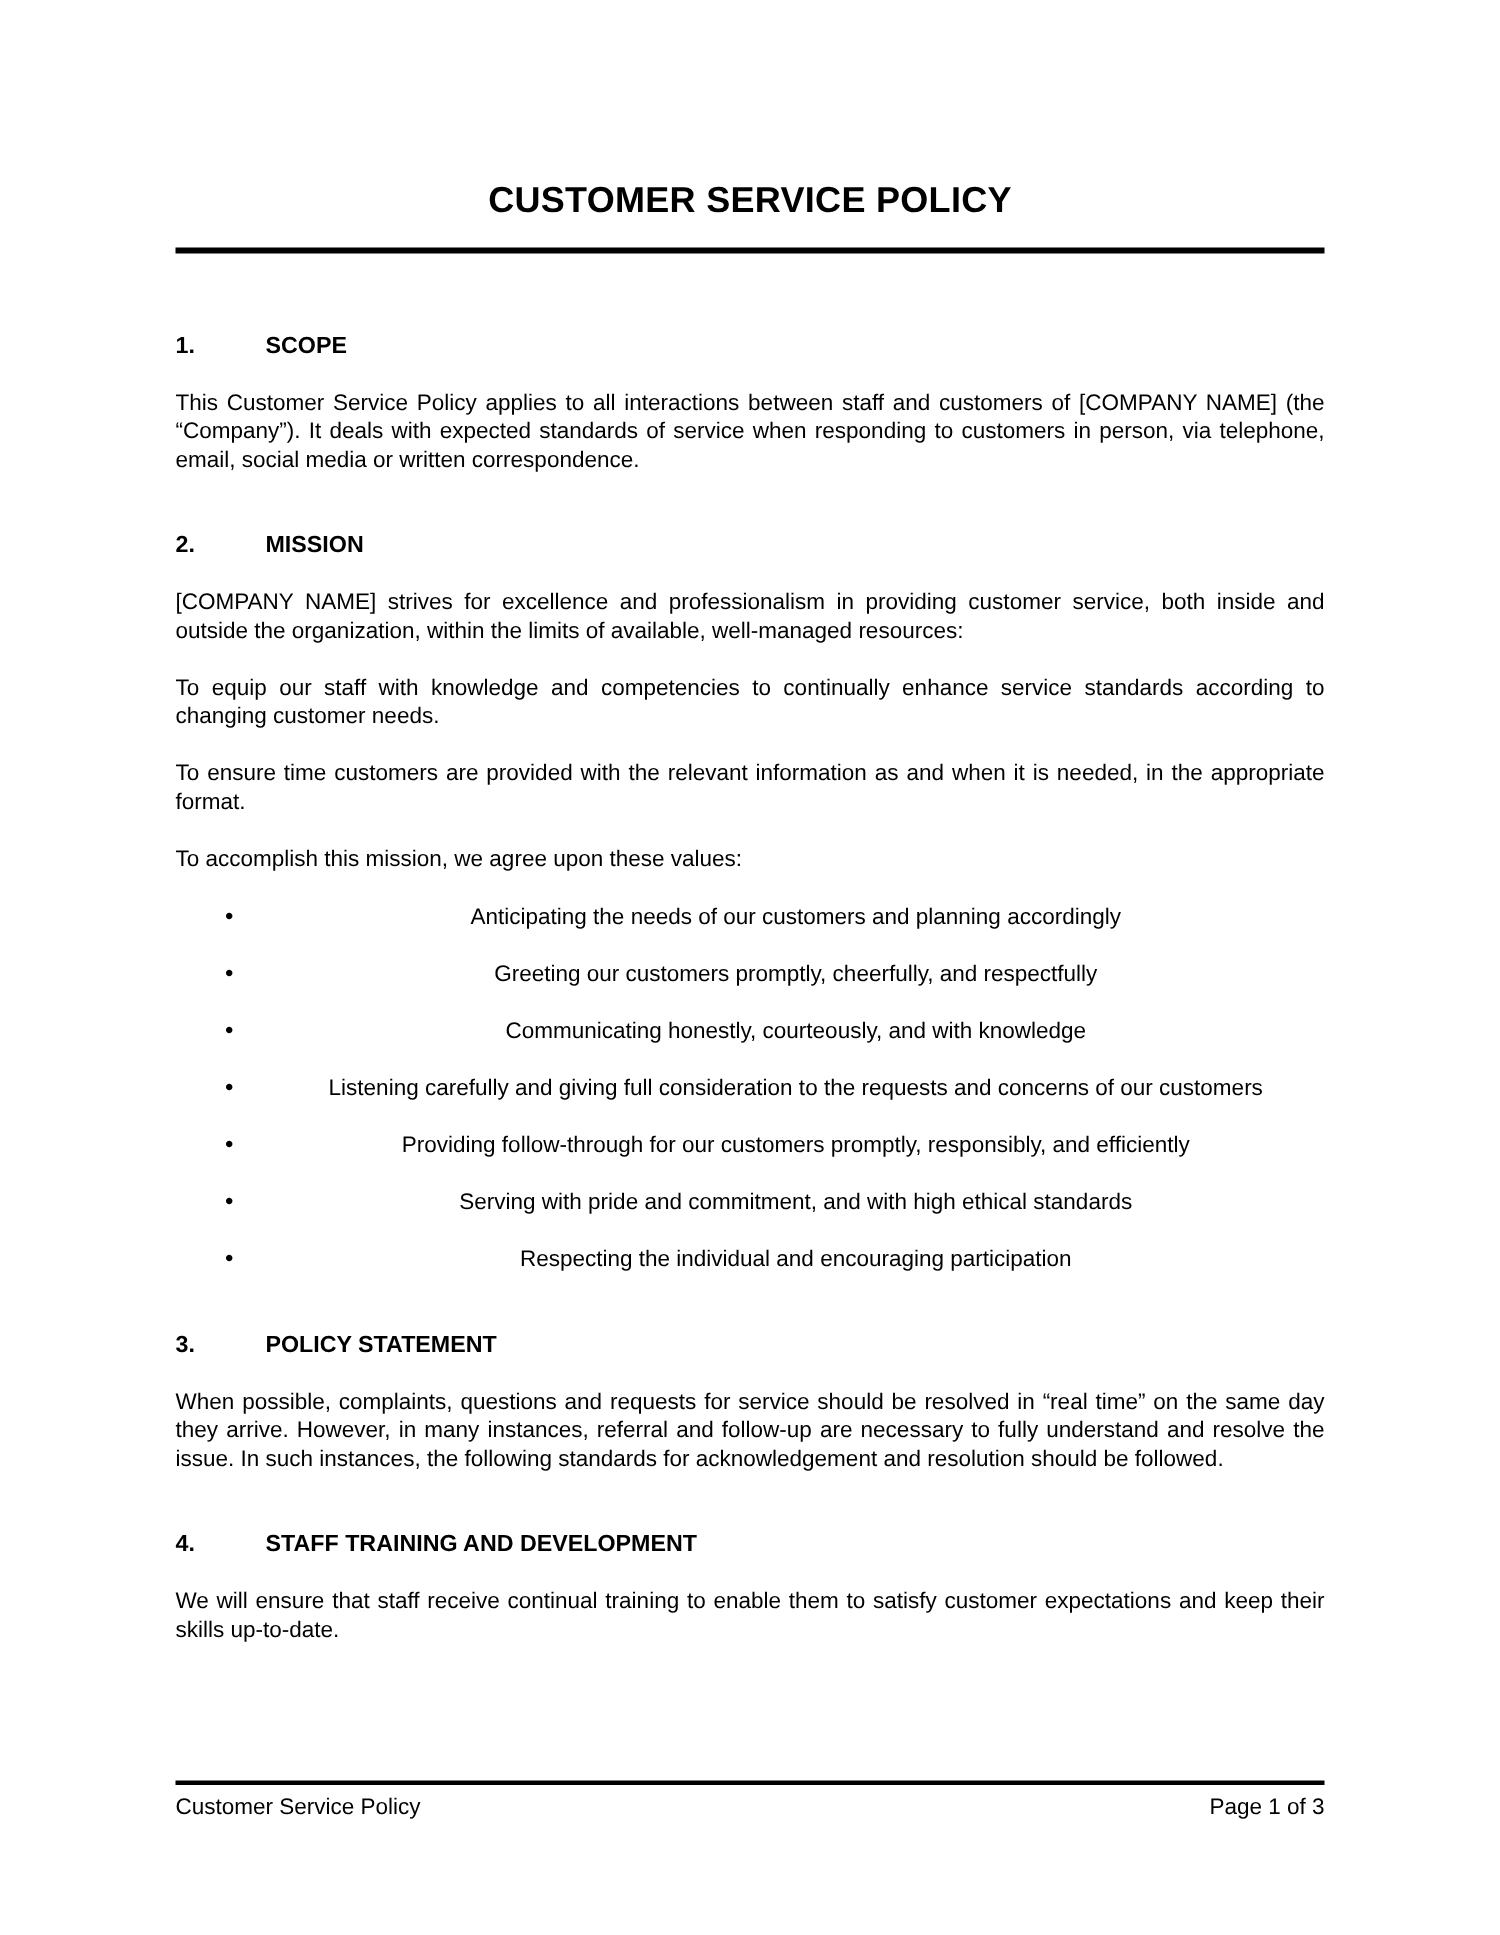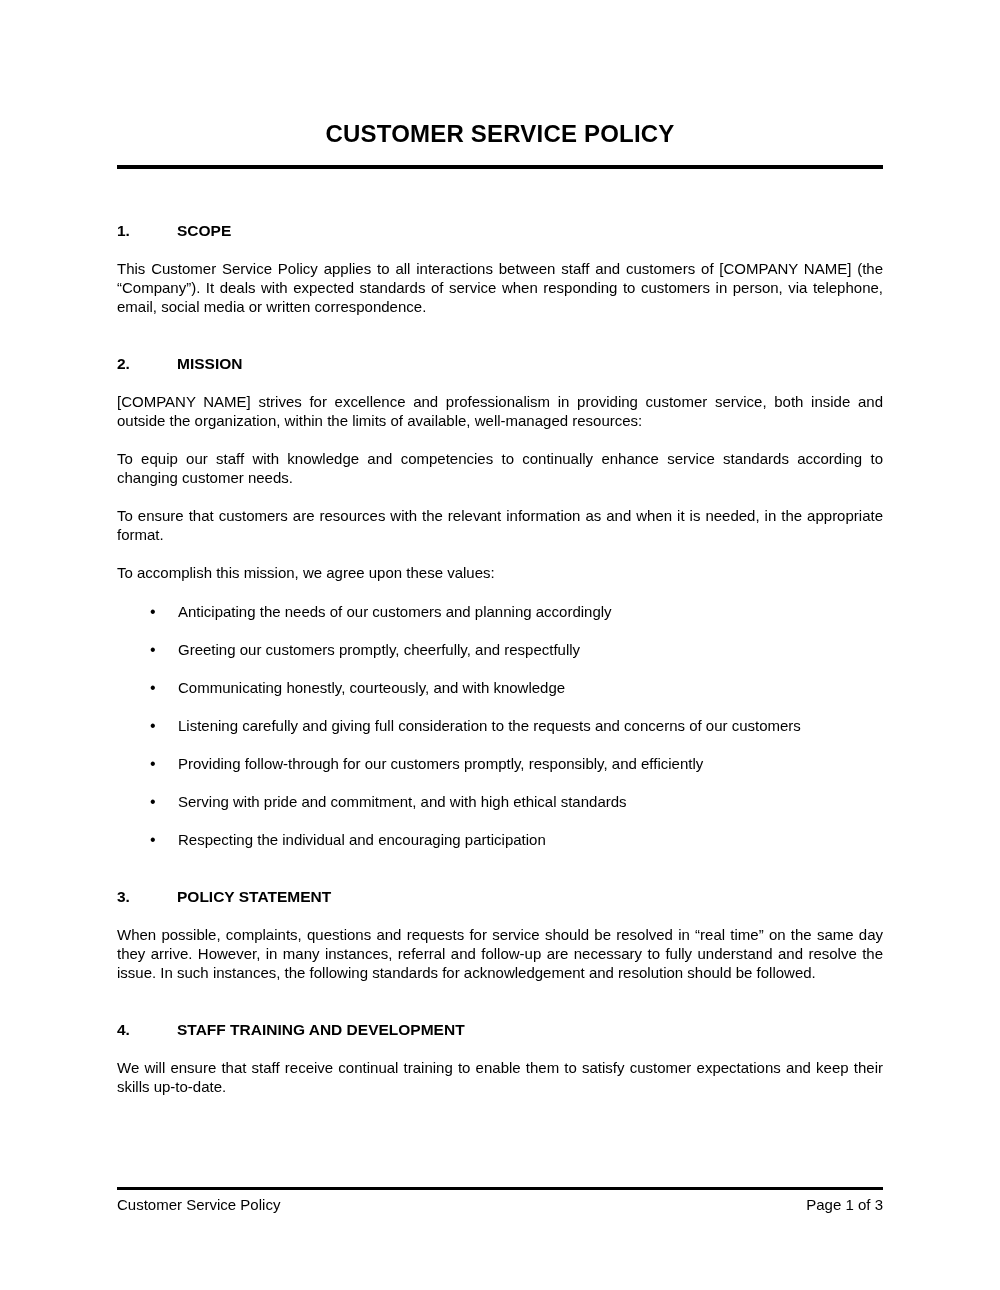--- a/index.html
+++ b/index.html
@@ -52,20 +52,21 @@
     text-align: justify;
   }
   .bullet-list {
     margin-top: 20px;
     list-style: none;
   }
   .bullet-item {
     position: relative;
     padding-left: 61px;
     margin-bottom: 19px;
+    text-align: center;
   }
   .bullet-item:last-child { margin-bottom: 0; }
   .bullet-item::before {
     content: "\2022";
     position: absolute;
     left: 33px;
     top: 0;
     font-size: 16px;
   }
   .footer {
@@ -95,21 +96,21 @@
       <span class="section-title">SCOPE</span>
     </div>
     <p class="para">This Customer Service Policy applies to all interactions between staff and customers of [COMPANY NAME] (the “Company”). It deals with expected standards of service when responding to customers in person, via telephone, email, social media or written correspondence.</p>
 
     <div class="section-heading">
       <span class="section-number">2.</span>
       <span class="section-title">MISSION</span>
     </div>
     <p class="para">[COMPANY NAME] strives for excellence and professionalism in providing customer service, both inside and outside the organization, within the limits of available, well-managed resources:</p>
     <p class="para">To equip our staff with knowledge and competencies to continually enhance service standards according to changing customer needs.</p>
-    <p class="para">To ensure that customers are resources with the relevant information as and when it is needed, in the appropriate format.</p>
+    <p class="para">To ensure time customers are provided with the relevant information as and when it is needed, in the appropriate format.</p>
     <p class="para">To accomplish this mission, we agree upon these values:</p>
     <ul class="bullet-list">
       <li class="bullet-item">Anticipating the needs of our customers and planning accordingly</li>
       <li class="bullet-item">Greeting our customers promptly, cheerfully, and respectfully</li>
       <li class="bullet-item">Communicating honestly, courteously, and with knowledge</li>
       <li class="bullet-item">Listening carefully and giving full consideration to the requests and concerns of our customers</li>
       <li class="bullet-item">Providing follow-through for our customers promptly, responsibly, and efficiently</li>
       <li class="bullet-item">Serving with pride and commitment, and with high ethical standards</li>
       <li class="bullet-item">Respecting the individual and encouraging participation</li>
     </ul>

